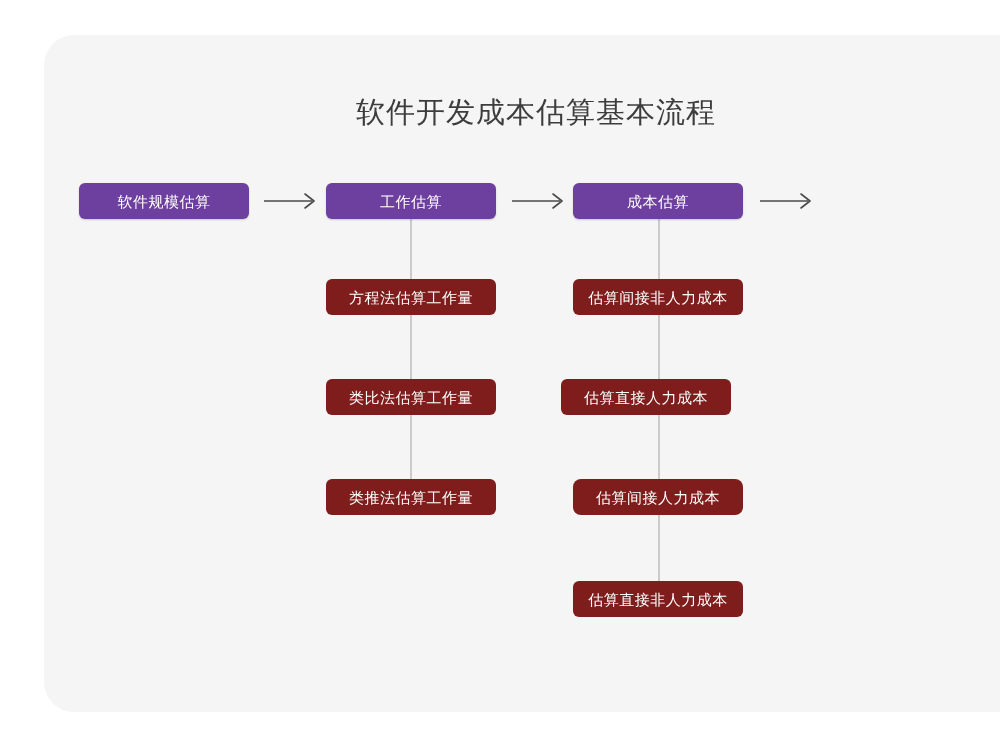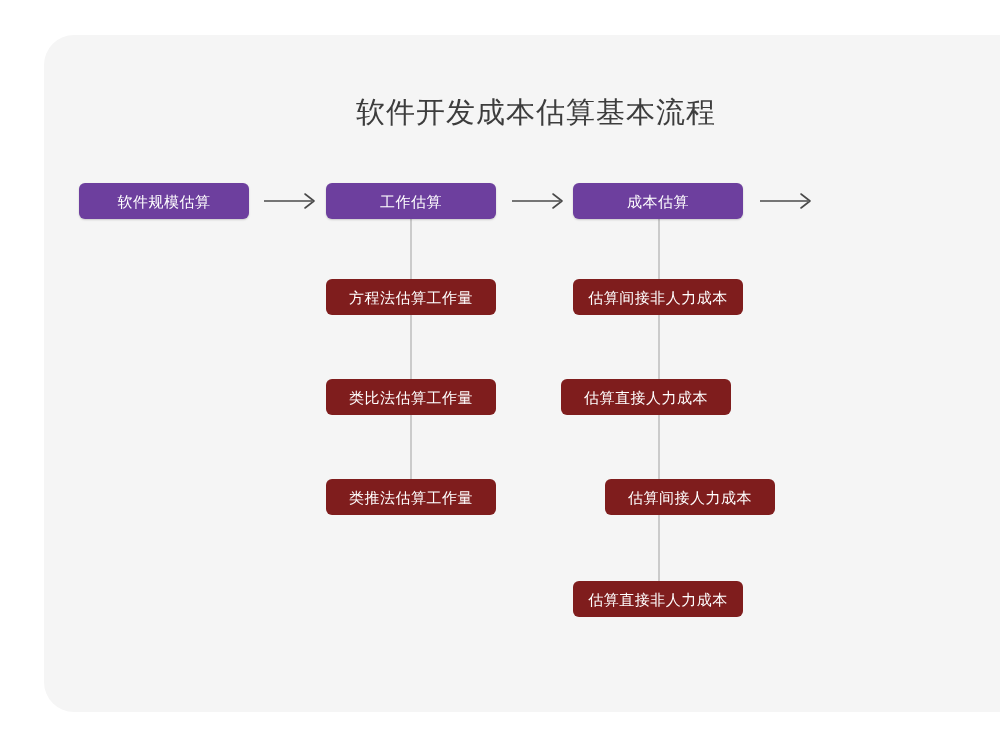--- a/index.html
+++ b/index.html
@@ -132,17 +132,17 @@
   <div class="node secondary" style="left:290px; top:279px;">方程法估算工作量</div>
 
   <div class="node secondary" style="left:290px; top:379px;">类比法估算工作量</div>
 
   <div class="node secondary" style="left:290px; top:479px;">类推法估算工作量</div>
 
   <div class="node secondary" style="left:537px; top:279px;">估算间接非人力成本</div>
 
   <div class="node secondary" style="left:525px; top:379px;">估算直接人力成本</div>
 
-  <div class="node secondary" style="left:569px; top:479px;">估算间接人力成本</div>
+  <div class="node secondary" style="left:537px; top:479px;border-radius:8px;">估算间接人力成本</div>
 
   <div class="node secondary" style="left:537px; top:581px;">估算直接非人力成本</div>
 
 </div>
 
 </body></html>

